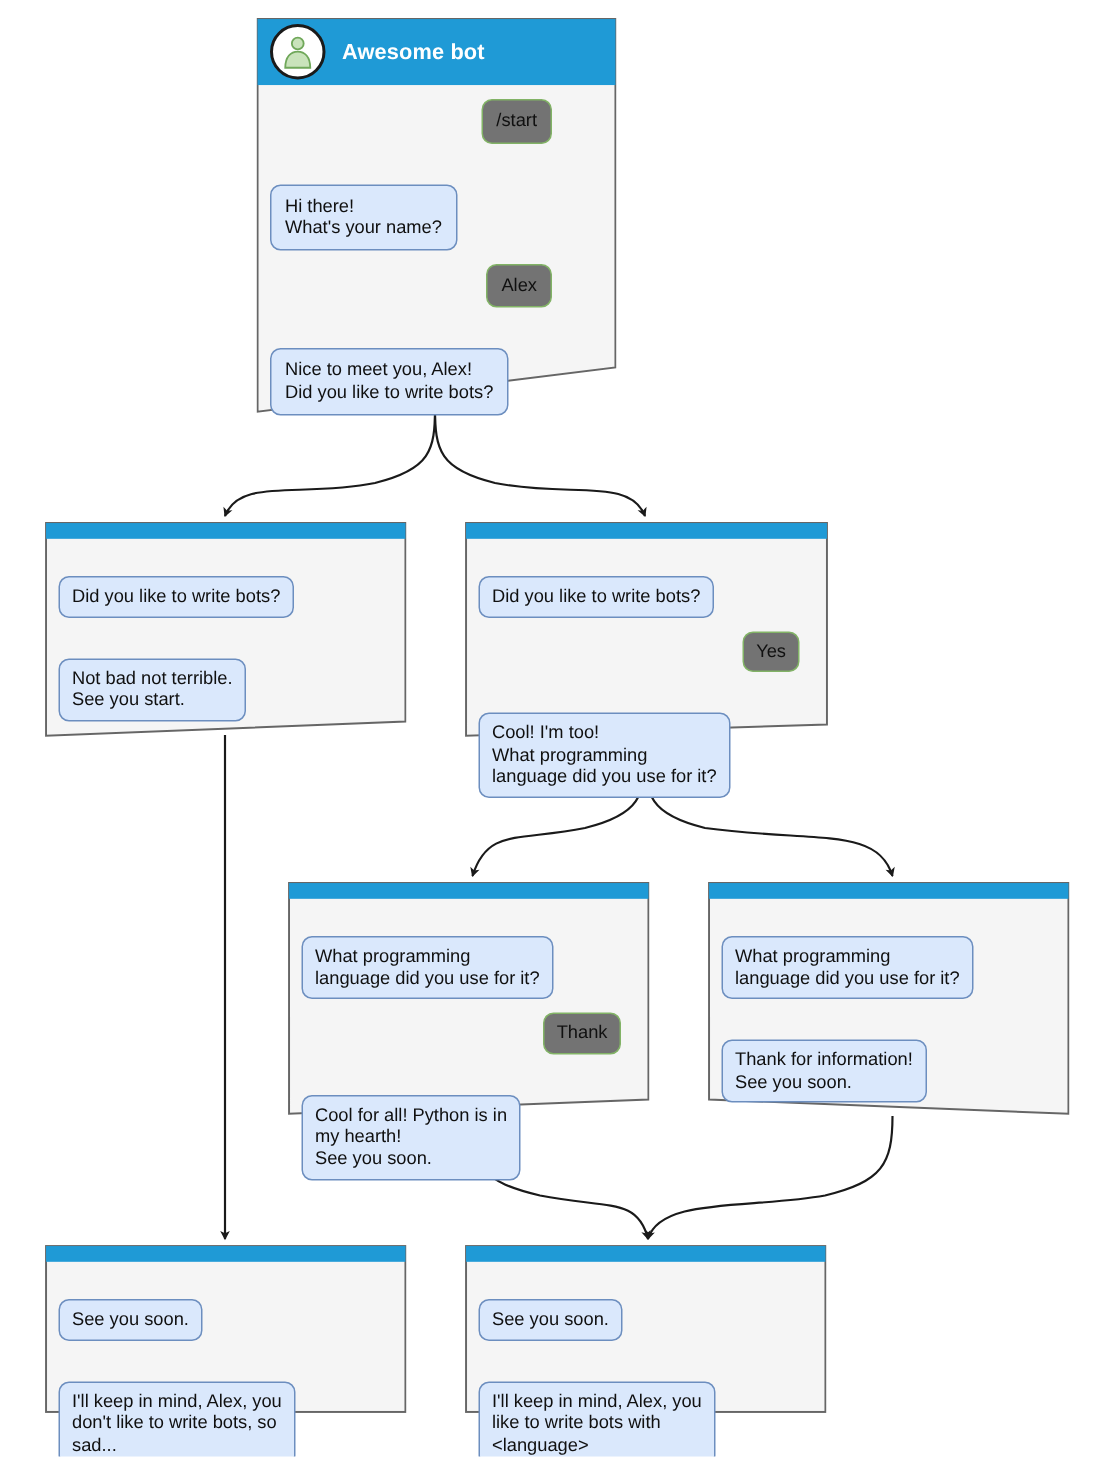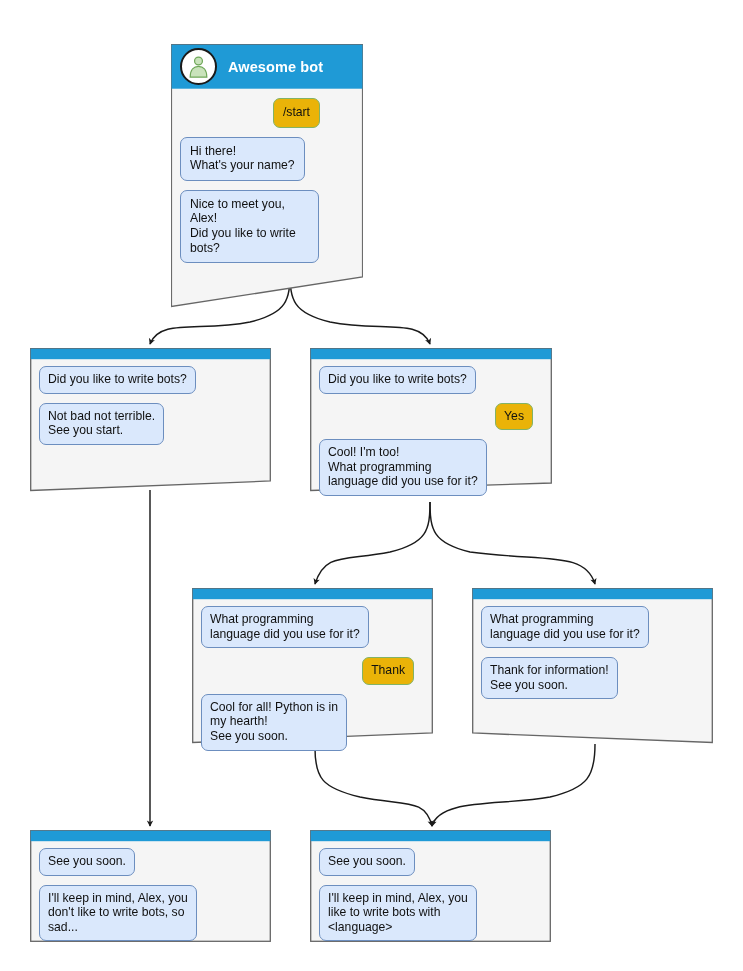--- a/index.html
+++ b/index.html
@@ -120,23 +120,24 @@
     font-size: 12.2px;
     line-height: 14.6px;
     color: #101010;
     padding: 5px 8px 6px 8px;
     white-space: pre-line;
     max-width: 80%;
   }
   .bubble.bot {
     background: #dae8fc;
     border: 1px solid #6c8ebf;
+    margin-top: 18px;
   }
   .bubble.user {
-    background: #eab308;
+    background: #737373;
     border: 1px solid #82b366;
     margin-right: 10px;
   }
   .node-root .row.user .bubble.user { margin-right: 34px; }
   .node-root .bubble { padding: 6px 9px 7px 9px; }
 </style>
 </head>
 <body>
 
 <div id="canvas">
@@ -159,21 +160,21 @@
       <path d="M 430 502 C 430 530 433 543 470 552 C 545 562 585 551 595 584" marker-end="url(#arrow)"></path>
 
       <path d="M 150 490 L 150 826" marker-end="url(#arrow)"></path>
 
       <path d="M 315 748 C 315 778 322 788 360 797 C 405 806 425 798 432 826" marker-end="url(#arrow)"></path>
 
       <path d="M 595 744 C 595 776 588 788 550 797 C 500 806 440 798 432 826" marker-end="url(#arrow)"></path>
     </g>
   </svg>
 
-  <div class="node node-root" style="left:171px; top:44px; width:192px; height:264px;">
+  <div class="node node-root" style="left:171px; top:12px; width:240px; height:264px;">
     <svg class="node-skin" viewBox="0 0 240 264" preserveAspectRatio="none">
       <path d="M 0.7 0.7 L 239.3 0.7 L 239.3 233 L 0.7 262.5 Z" fill="#f5f5f5" stroke="#666666" stroke-width="1.3"></path>
       <rect x="0.7" y="0.7" width="238.6" height="44" fill="#1f9ad6"></rect>
     </svg>
     <div class="node-inner">
       <div class="title-bar">
         <span class="avatar">
           <svg width="27" height="27" viewBox="0 0 24 24">
             <circle cx="12" cy="7.1" r="3.5" fill="#c9e3bb" stroke="#70a85a" stroke-width="1.1"></circle>
             <path d="M 4.6 21.5 C 4.6 14.9 7.9 11.9 12 11.9 C 16.1 11.9 19.4 14.9 19.4 21.5 Z" fill="#c9e3bb" stroke="#70a85a" stroke-width="1.1"></path>
@@ -182,20 +183,23 @@
         <span class="bot-title">Awesome bot</span>
       </div>
       <div class="chat">
         <div class="row user">
           <div class="bubble user">/start</div>
         </div>
         <div class="row bot">
           <div class="bubble bot">Hi there!
 What's your name?</div>
         </div>
+        <div class="row user">
+          <div class="bubble user">Alex</div>
+        </div>
         <div class="row bot">
           <div class="bubble bot">Nice to meet you, Alex!
 Did you like to write bots?</div>
         </div>
       </div>
     </div>
   </div>
 
   <div class="node node-sub" style="left:30px; top:348px; width:241px; height:144px;">
     <svg class="node-skin" viewBox="0 0 241 144" preserveAspectRatio="none">

